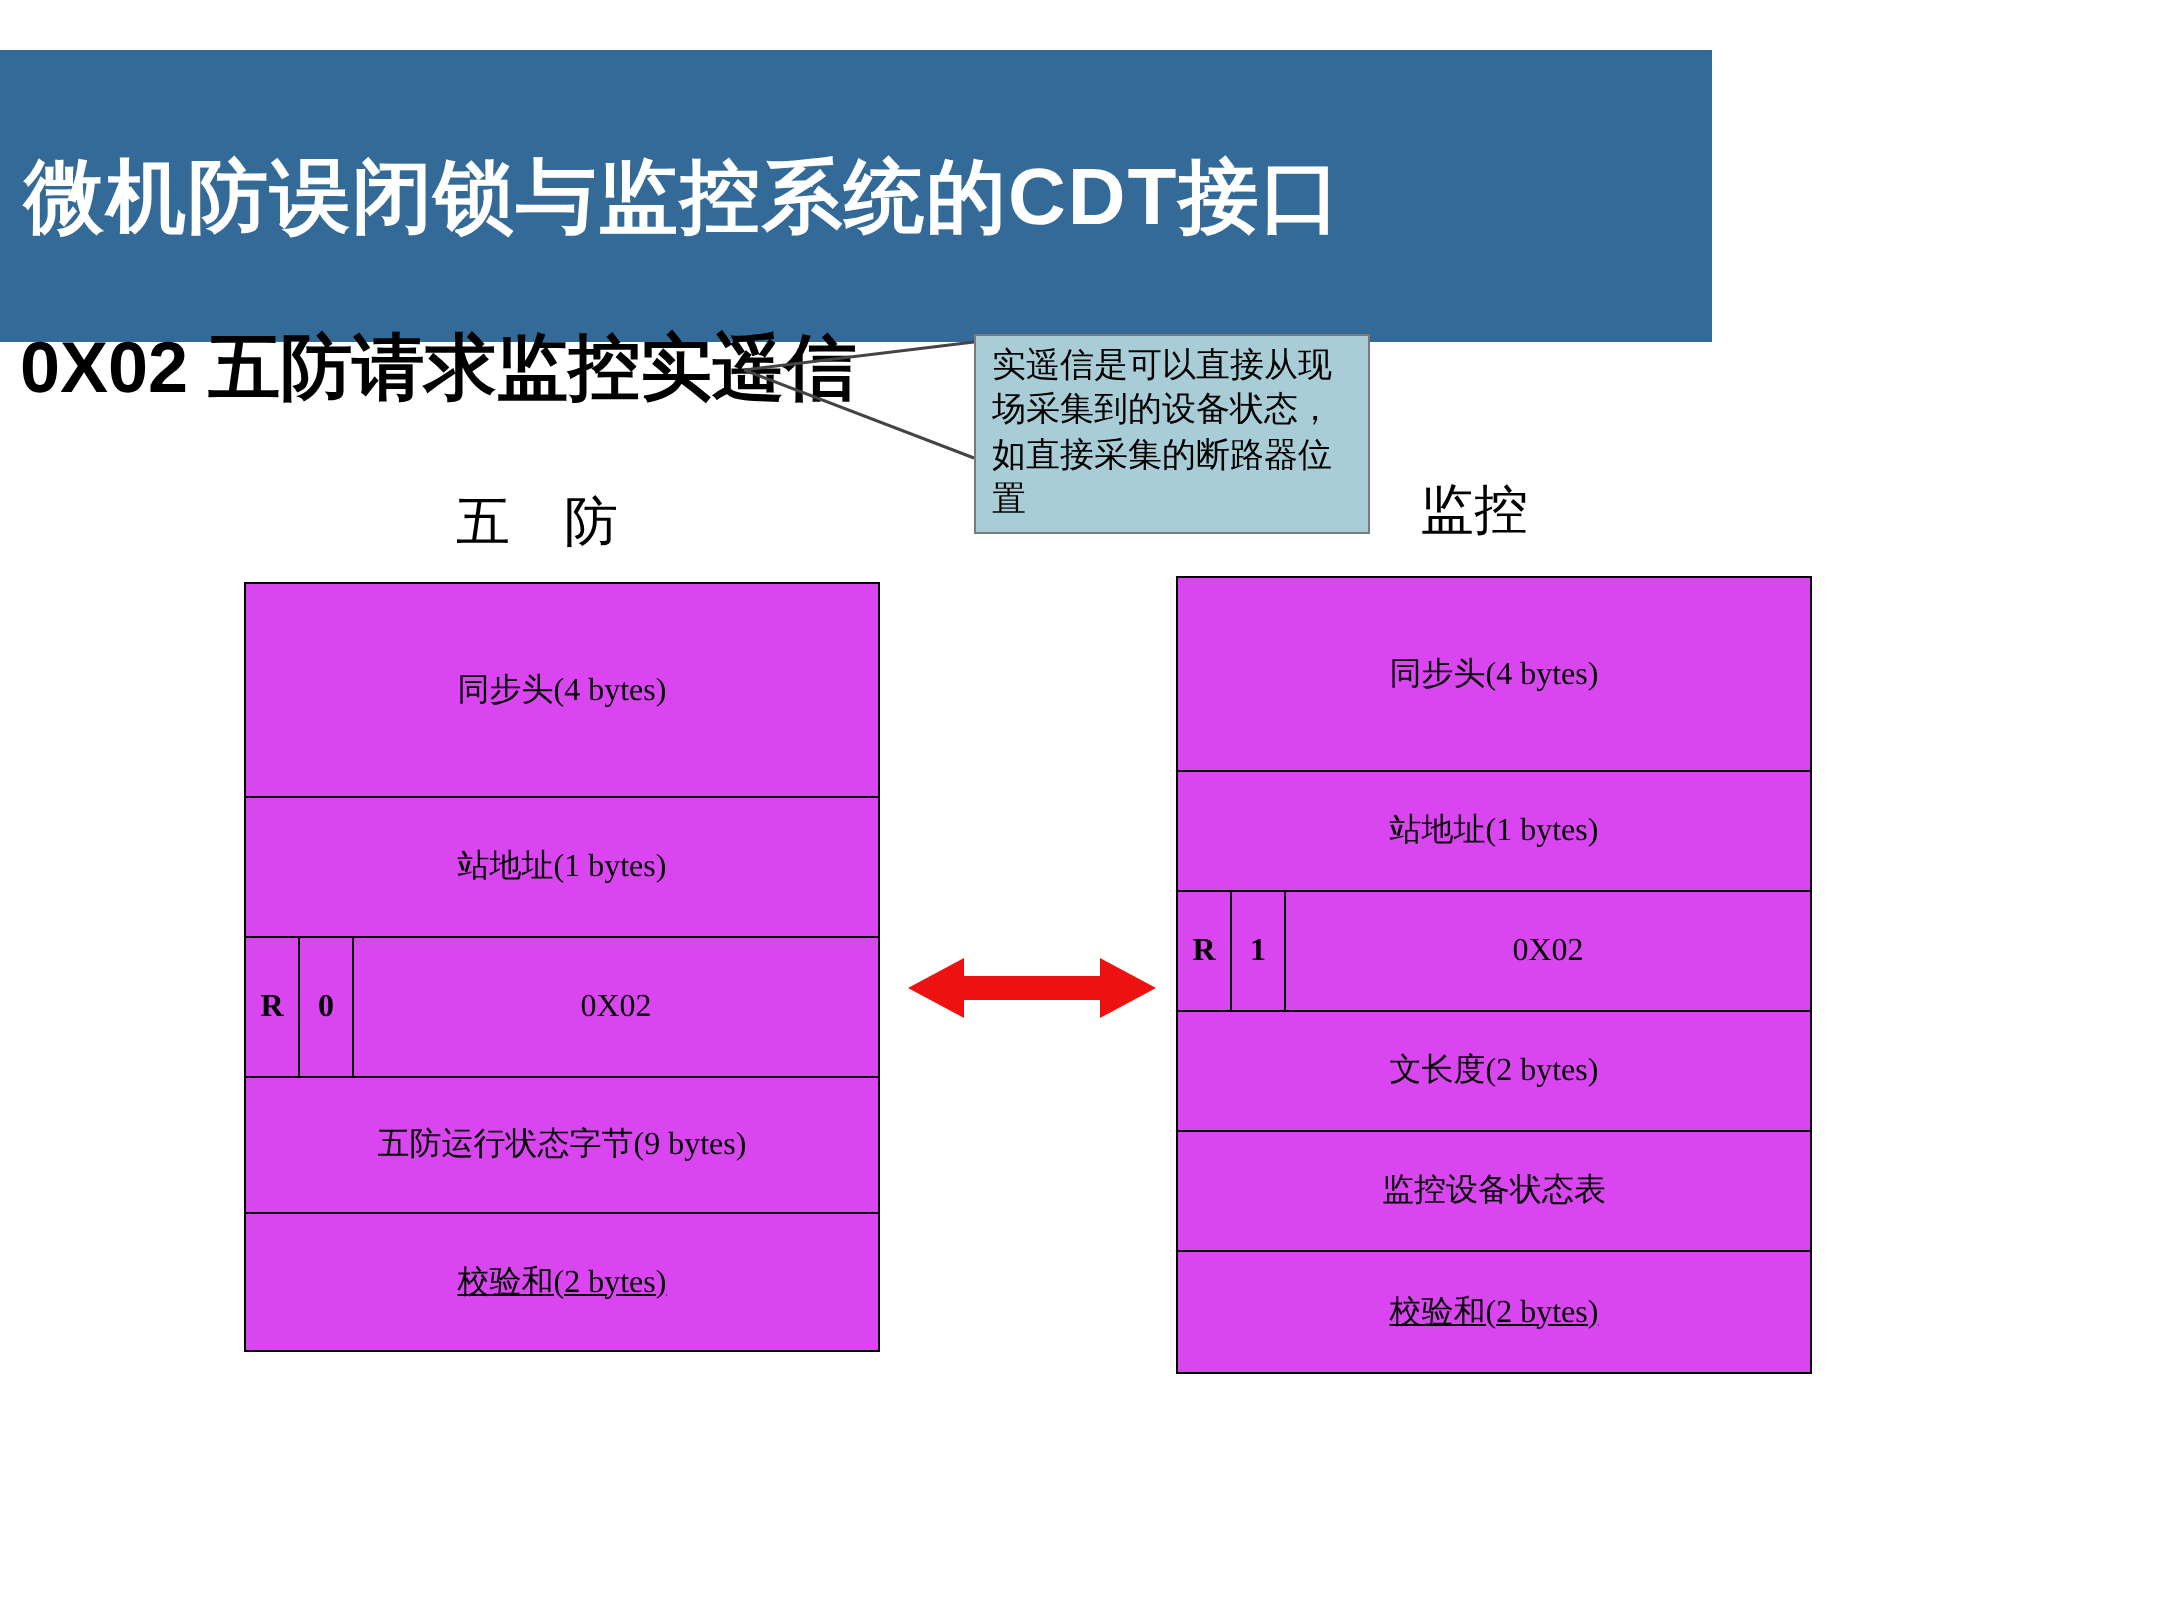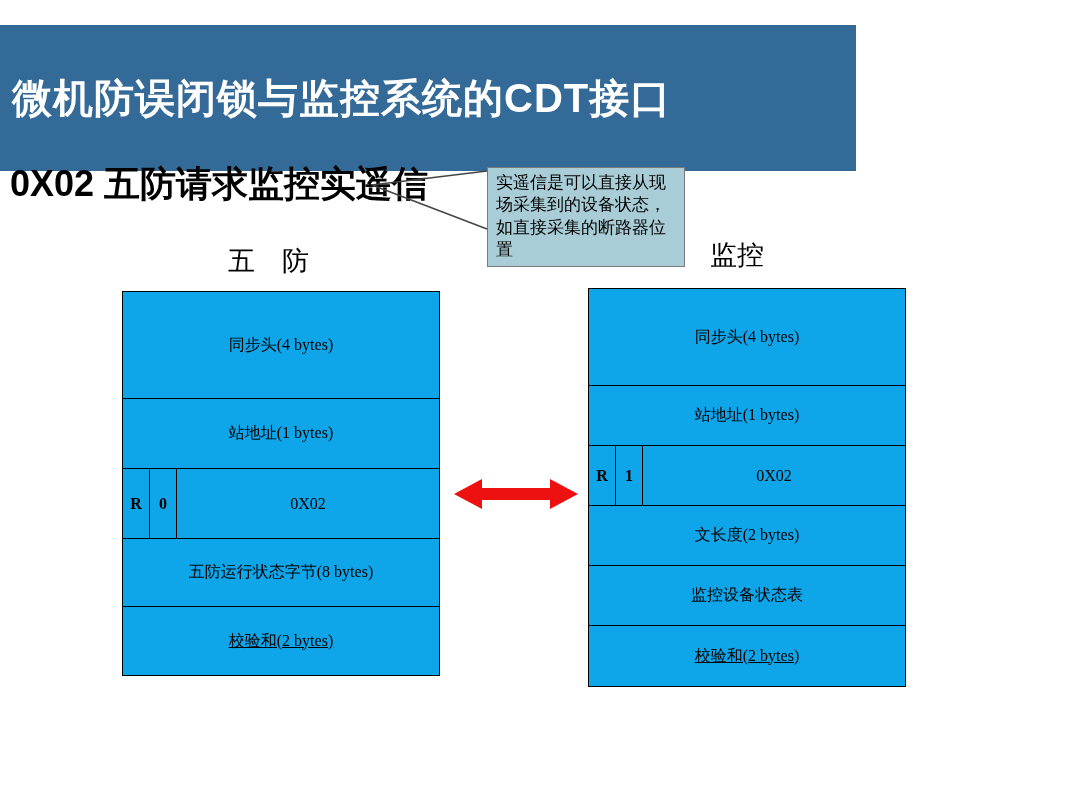--- a/index.html
+++ b/index.html
@@ -38,21 +38,21 @@
     border:1px solid #7a7a7a;
     padding:4px 8px;
     font-size:17px;line-height:1.32;color:#000;
   }
   .frame-label{
     position:absolute;font-size:27px;color:#000;font-weight:500;
   }
   .label-left{left:228px;top:223px;margin-top:20px;}
   .label-right{left:710px;top:237px;text-align:center;}
   .frame{
-    position:absolute;width:318px;background:#0ea5e9;
+    position:absolute;width:318px;background:#d946ef;
     border:1px solid #000;
   }
   .frame-left{left:122px;top:291px;}
   .frame-right{left:588px;top:288px;}
   .row{
     display:flex;align-items:center;justify-content:center;
     border-bottom:1px solid #000;
     font-family:"Liberation Serif", serif;
     font-size:16px;color:#000;text-align:center;
   }
@@ -94,21 +94,21 @@
   <div class="frame-label label-right">监控</div>
 
   <div class="frame frame-left">
     <div class="row" style="height:107px">同步头(4 bytes)</div>
     <div class="row" style="height:70px">站地址(1 bytes)</div>
     <div class="row bitrow" style="height:70px">
       <div class="bitcell">R</div>
       <div class="bitcell">0</div>
       <div class="bitvalue">0X02</div>
     </div>
-    <div class="row" style="height:68px">五防运行状态字节(8 bytes)</div>
+    <div class="row" style="height:68px">五防运行状态字节(9 bytes)</div>
     <div class="row" style="height:68px">校验和(2 bytes)</div>
   </div>
 
   <div class="frame frame-right">
     <div class="row" style="height:97px">同步头(4 bytes)</div>
     <div class="row" style="height:60px">站地址(1 bytes)</div>
     <div class="row bitrow" style="height:60px">
       <div class="bitcell">R</div>
       <div class="bitcell">1</div>
       <div class="bitvalue">0X02</div>

